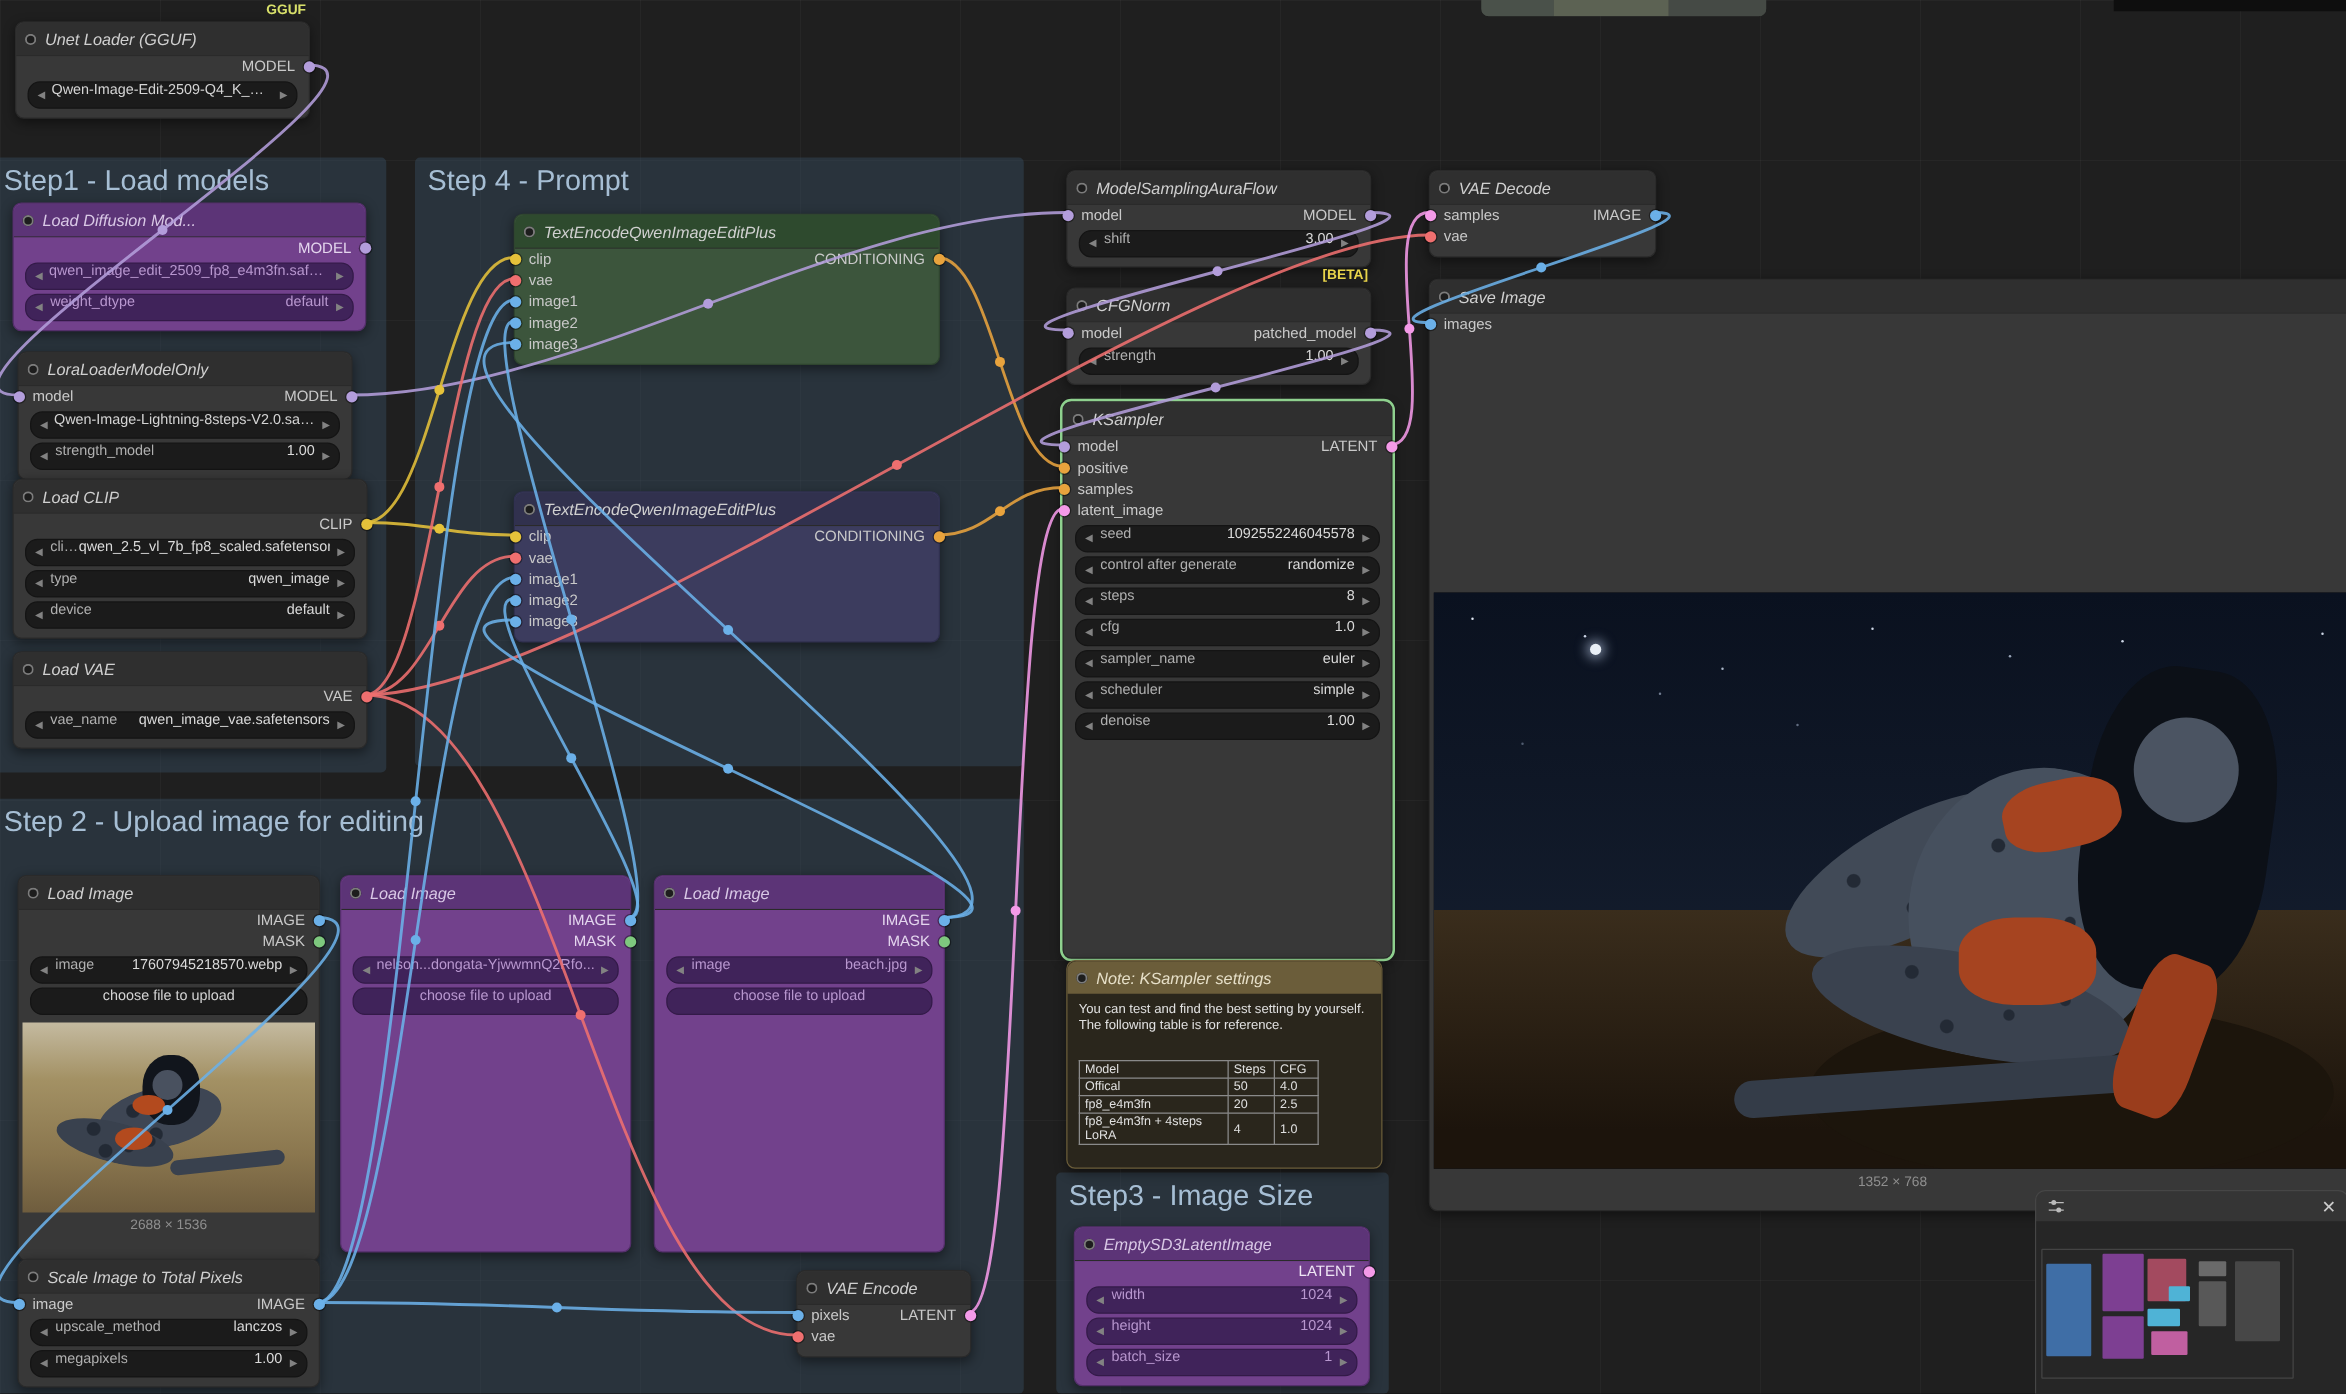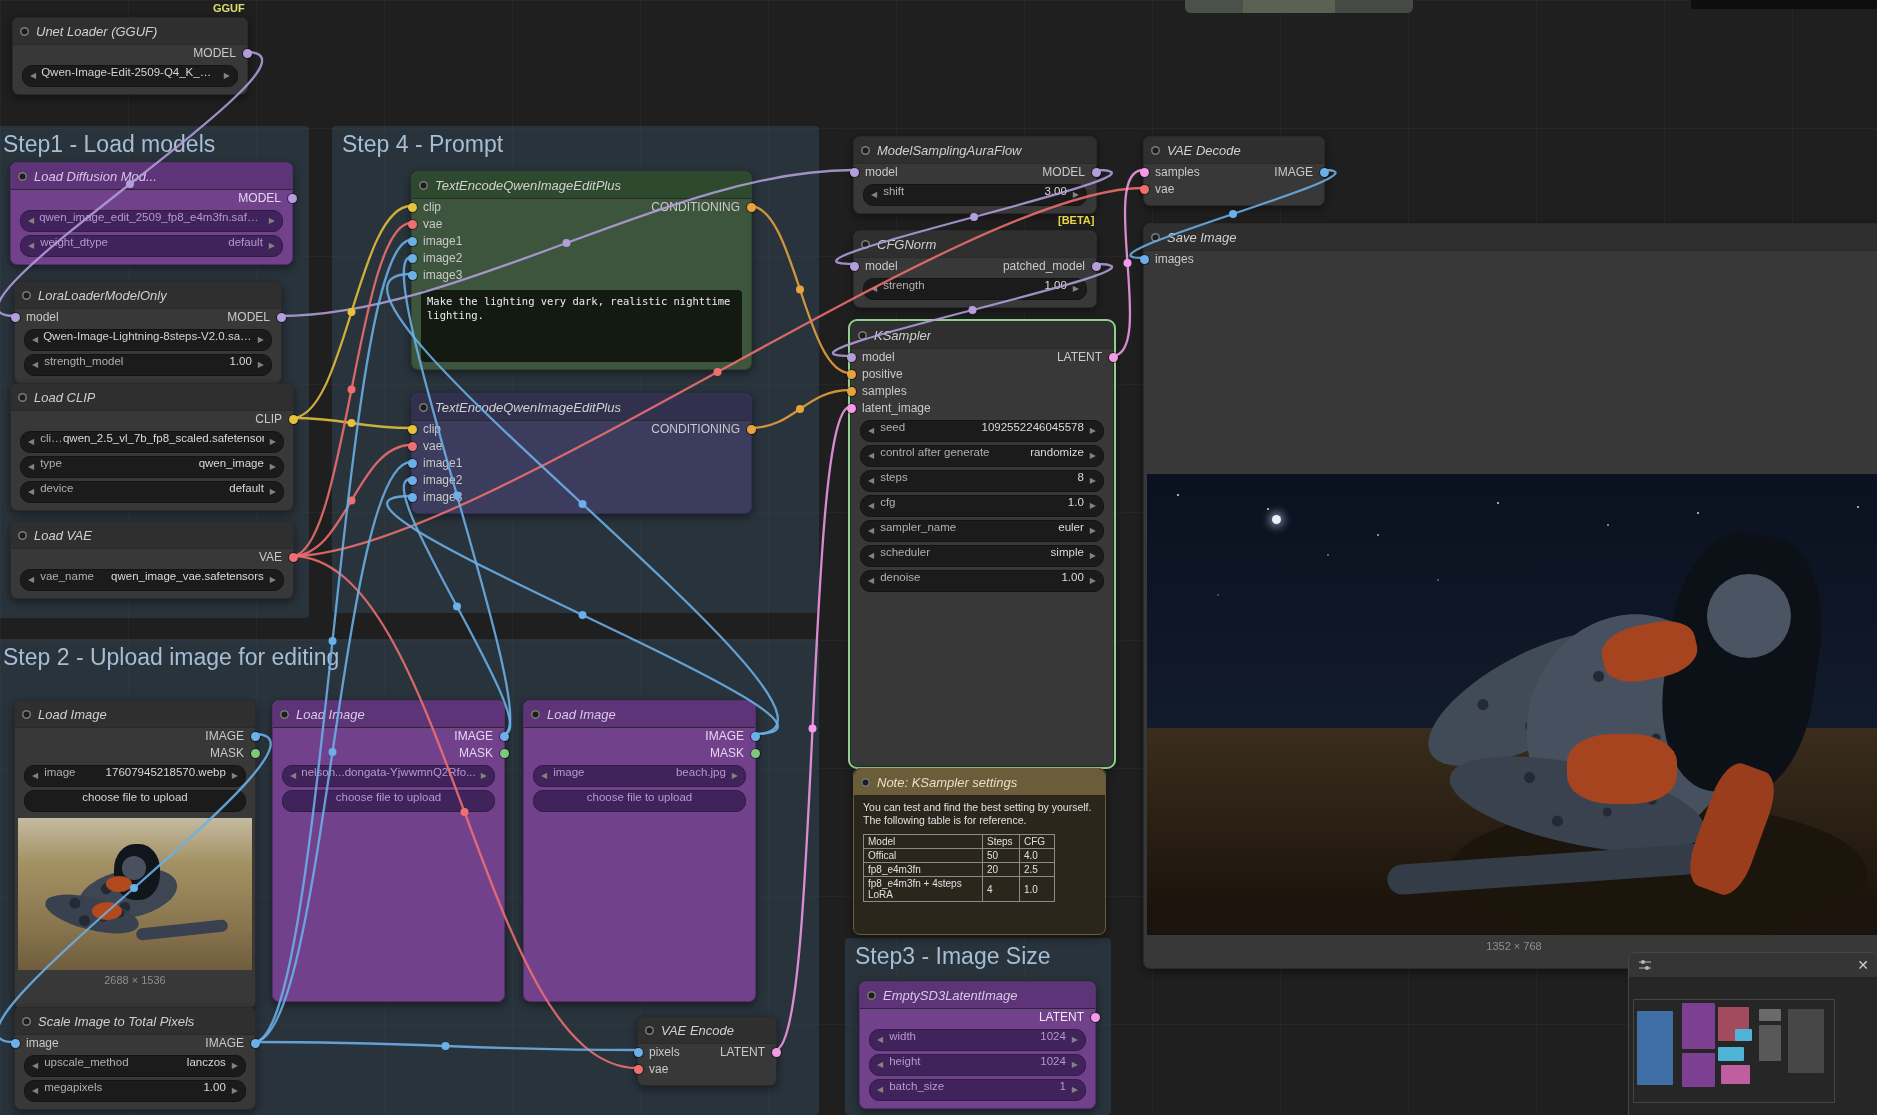--- a/index.html
+++ b/index.html
@@ -237,21 +237,20 @@
         <span class="slab in">image1</span>
       </div>
     <div class="nrow">
         <span class="sock in c-image"></span>
         <span class="slab in">image2</span>
       </div>
     <div class="nrow">
         <span class="sock in c-image"></span>
         <span class="slab in">image3</span>
       </div>
-    <div class="textarea">Make the lighting very dark, realistic nighttime lighting.</div>
   </div>
 
   <div class="node indigo" style="left:411px;top:393px;width:339px">
     <div class="nhead">
         <span class="cdot"></span>
         <span class="ntitle">TextEncodeQwenImageEditPlus</span>
       </div>
     <div class="nrow">
         <span class="sock in c-clip"></span>
         <span class="slab in">clip</span>
@@ -547,21 +546,21 @@
         <span class="sock in c-vae"></span>
         <span class="slab in">vae</span>
       </div>
   </div>
 
   <div class="node notebox" style="left:853px;top:768px;width:251px;height:158px">
     <div class="nhead">
         <span class="cdot"></span>
         <span class="ntitle">Note: KSampler settings</span>
       </div>
-    <div style="margin:6px 9px 7px;font-size:10.5px;line-height:1.25;color:#e0e0e0">You can test and find the best setting by yourself. The following table is for reference.</div>
+    <div style="margin:6px 9px 21px;font-size:10.5px;line-height:1.25;color:#e0e0e0">You can test and find the best setting by yourself. The following table is for reference.</div>
     <table style="margin-left:9px;border-collapse:collapse;font-size:10px;color:#e0e0e0">
       <tbody>
           <tr>
         <td style="border:1px solid #8a8a8a;padding:1px 4px;width:110px">Model</td>
         <td style="border:1px solid #8a8a8a;padding:1px 4px;width:28px">Steps</td>
         <td style="border:1px solid #8a8a8a;padding:1px 4px;width:26px">CFG</td>
       </tr>
       <tr>
         <td style="border:1px solid #8a8a8a;padding:1px 4px">Offical</td>
         <td style="border:1px solid #8a8a8a;padding:1px 4px">50</td>

